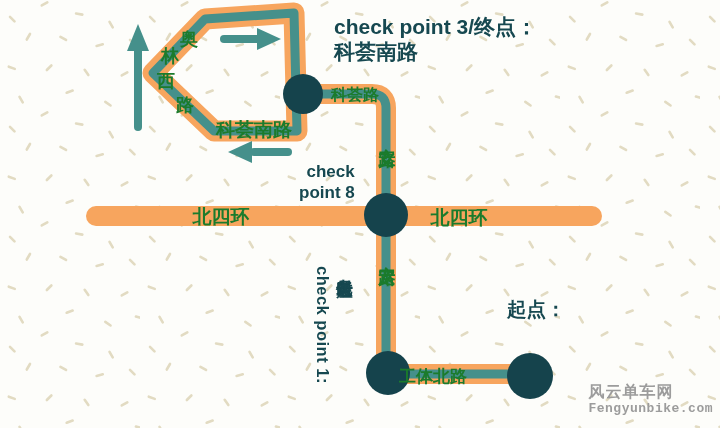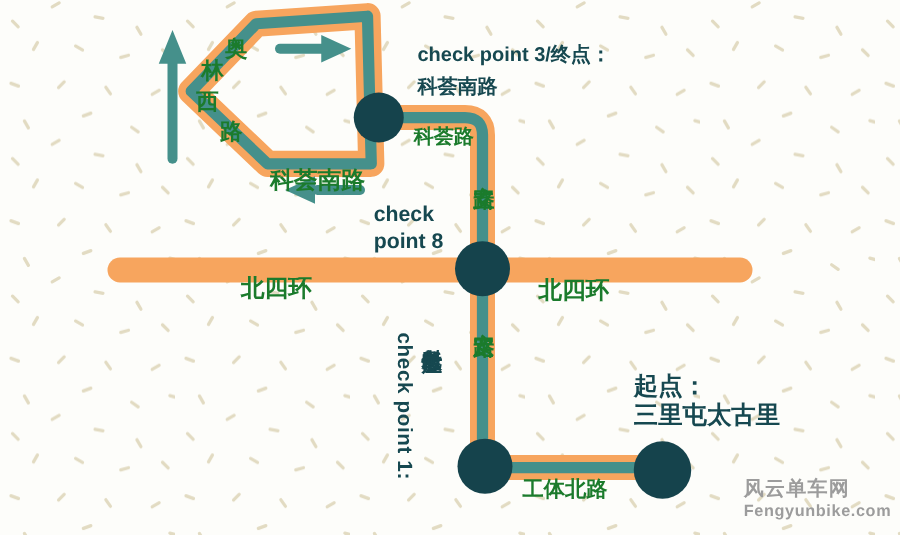--- a/index.html
+++ b/index.html
@@ -16,44 +16,44 @@
   .road{stroke:var(--road); fill:none;}
   .route{stroke:var(--route); fill:none;}
   .marker{fill:var(--marker);}
   .arrow-line{stroke:var(--route);}
   .arrow-head{fill:var(--route);}
   .confetti-dash{fill:var(--confetti);}
 
   .lbl{position:absolute; font-weight:bold; white-space:nowrap; line-height:1.15;}
   .green{color:var(--road-label);}
   .dark{color:var(--dark-text);}
-  .ctr{transform:translateX(-50%);margin-top:15px;}
+  .ctr{transform:translateX(-50%);}
   .vert{writing-mode:vertical-rl;}
 
-  #cp3-label{left:334px; top:32px; font-size:16px; line-height:25px;}
-  #cp2-label{left:299px; top:161px; font-size:17px; line-height:21px;}
+  #cp3-label{left:334px; top:14px; font-size:21px; line-height:25px;}
+  #cp2-label{left:299px; top:161px; font-size:17px; line-height:21px;text-align:right;}
   #start-label{left:507px; top:298px; font-size:19.5px; line-height:23px;}
   #cp1-label{left:312px; top:266px; font-size:16.5px; line-height:22px; height:132px; letter-spacing:0.5px;}
 
   .aolin-char{font-size:18px;}
   #aolin-c0{left:180px; top:29px;}
   #aolin-c1{left:161px; top:46px;}
   #aolin-c2{left:157px; top:71px;}
   #aolin-c3{left:176px; top:95px;}
   #kehuinanlu-label{left:254px; top:119px; font-size:19px;text-align:center;}
   #kehuilu-label{left:355px; top:86px; font-size:16px;}
   #anlilu-label{left:377px; top:135px; font-size:17px; letter-spacing:1px;}
   #andinglu-label{left:377px; top:253px; font-size:17px; letter-spacing:1px;}
   #beisihuan-left-label{left:221px; top:206px; font-size:19px;}
   #beisihuan-right-label{left:459px; top:207px; font-size:19px;}
-  #gongtibeilu-label{left:452px; top:367px; font-size:17px;}
+  #gongtibeilu-label{left:433px; top:367px; font-size:17px;}
 
   #watermark{right:7px; top:382px; text-align:left; color:var(--watermark); font-weight:bold;}
   #watermark .wm-cn{font-size:16px; letter-spacing:1px; line-height:19px;}
-  #watermark .wm-en{font-family:Liberation Sans, sans-serif; font-size:13px; letter-spacing:0.5px; line-height:15px;}
+  #watermark .wm-en{font-family:Liberation Mono, monospace; font-size:13px; letter-spacing:0.5px; line-height:15px;}
 </style>
 </head>
 <body>
 
 <div id="stage">
 
   <svg id="map-svg" width="720" height="428" viewBox="0 0 720 428">
     <defs>
       <pattern id="confetti" width="140" height="110" patternUnits="userSpaceOnUse">
         <g class="confetti-dash">
@@ -115,21 +115,20 @@
     <div>point 8</div>
   </div>
 
   <div id="cp1-label" class="lbl dark vert">
     <div>白魁老号饭庄</div>
     <div>check point 1:</div>
   </div>
 
   <div id="start-label" class="lbl dark">
     <div>起点：</div>
-    <div>三里屯太古里</div>
   </div>
 
   <span id="aolin-c0" class="lbl green aolin-char">奥</span>
   <span id="aolin-c1" class="lbl green aolin-char">林</span>
   <span id="aolin-c2" class="lbl green aolin-char">西</span>
   <span id="aolin-c3" class="lbl green aolin-char">路</span>
 
   <span id="kehuinanlu-label" class="lbl green ctr">科荟南路</span>
   <span id="kehuilu-label" class="lbl green ctr">科荟路</span>
   <span id="anlilu-label" class="lbl green vert">安立路</span>

